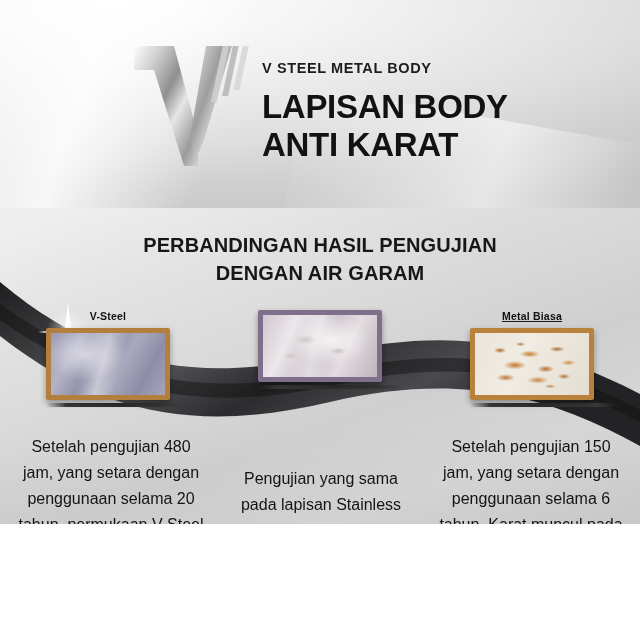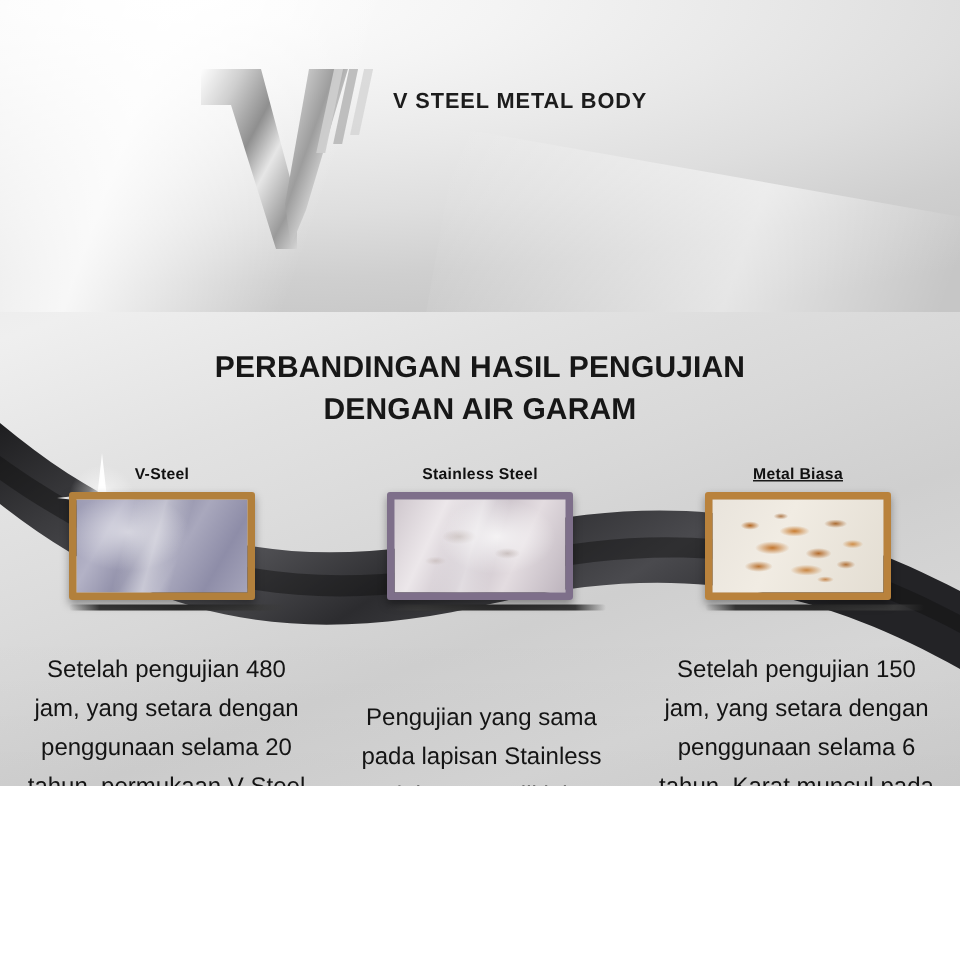--- a/index.html
+++ b/index.html
@@ -244,20 +244,22 @@
       <polygon points="6,6 46,6 70,96 70,126 56,126 26,30 6,30" fill="url(#gMetal)"></polygon>
       <polygon points="78,6 104,6 76,100 66,124 62,96" fill="url(#gMetal2)"></polygon>
       <rect x="96" y="6" width="6" height="56" transform="skewX(-12)" fill="#cdcdcd" opacity="0.95"></rect>
       <rect x="106" y="6" width="6" height="50" transform="skewX(-12)" fill="#b8b8b8" opacity="0.9"></rect>
       <rect x="116" y="6" width="6" height="44" transform="skewX(-12)" fill="#d6d6d6" opacity="0.85"></rect>
     </svg>
   </div>
 
   <div class="hero-text">
     <div class="kicker">V STEEL METAL BODY</div>
+    <h1 class="headline">LAPISAN BODY
+ANTI KARAT</h1>
   </div>
 
   <div class="section-title">PERBANDINGAN HASIL PENGUJIAN
 DENGAN AIR GARAM</div>
 
   <div class="swoosh">
     <svg viewBox="0 0 640 370" width="640" height="370" preserveAspectRatio="none" aria-hidden="true">
       <defs>
         <linearGradient id="gSw" x1="0" y1="0" x2="1" y2="0.4">
           <stop offset="0%" stop-color="#1e1e20"></stop>
@@ -299,21 +301,20 @@
       <div class="panel-label">V-Steel</div>
       <div class="plate-wrap">
         <div class="plate steel">
           <div class="streak"></div>
         </div>
         <div class="plate-stand"></div>
       </div>
     </div>
 
     <div class="panel p1">
-      <div class="panel-label">Stainless Steel</div>
       <div class="plate-wrap">
         <div class="plate stainless">
           <div class="stain"></div>
           <div class="streak"></div>
         </div>
         <div class="plate-stand"></div>
       </div>
     </div>
 
     <div class="panel p2">

